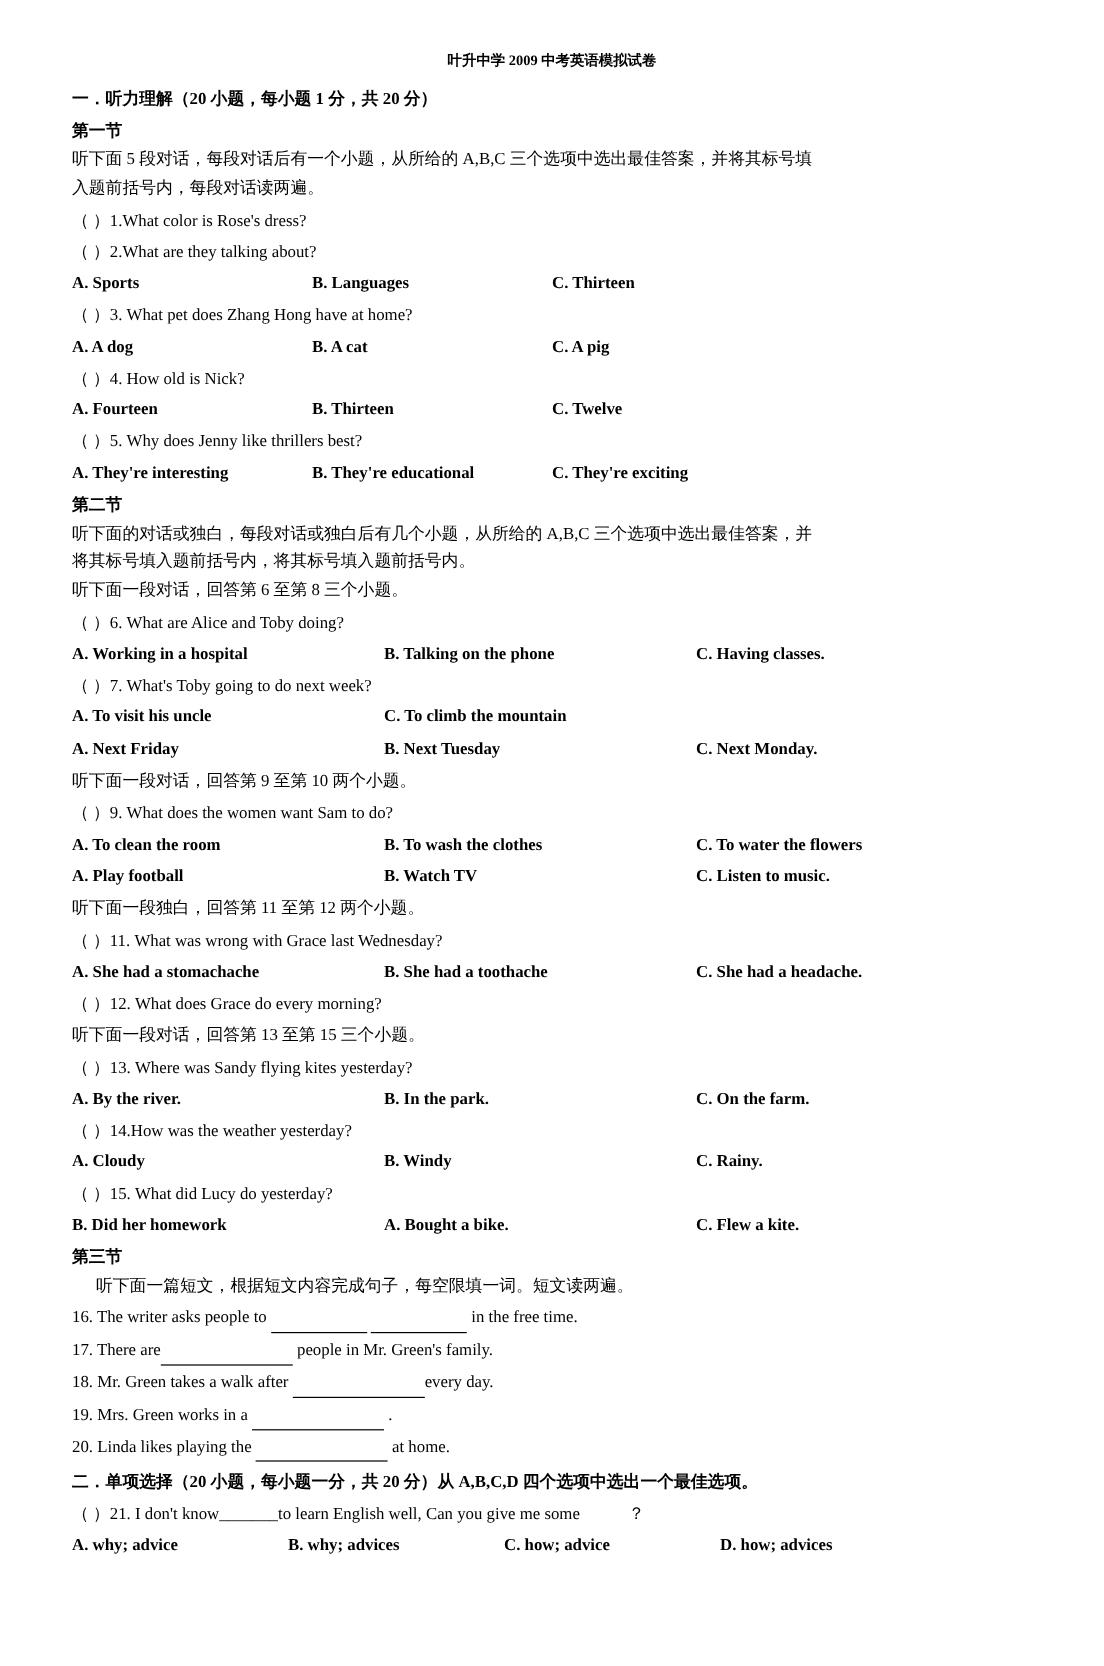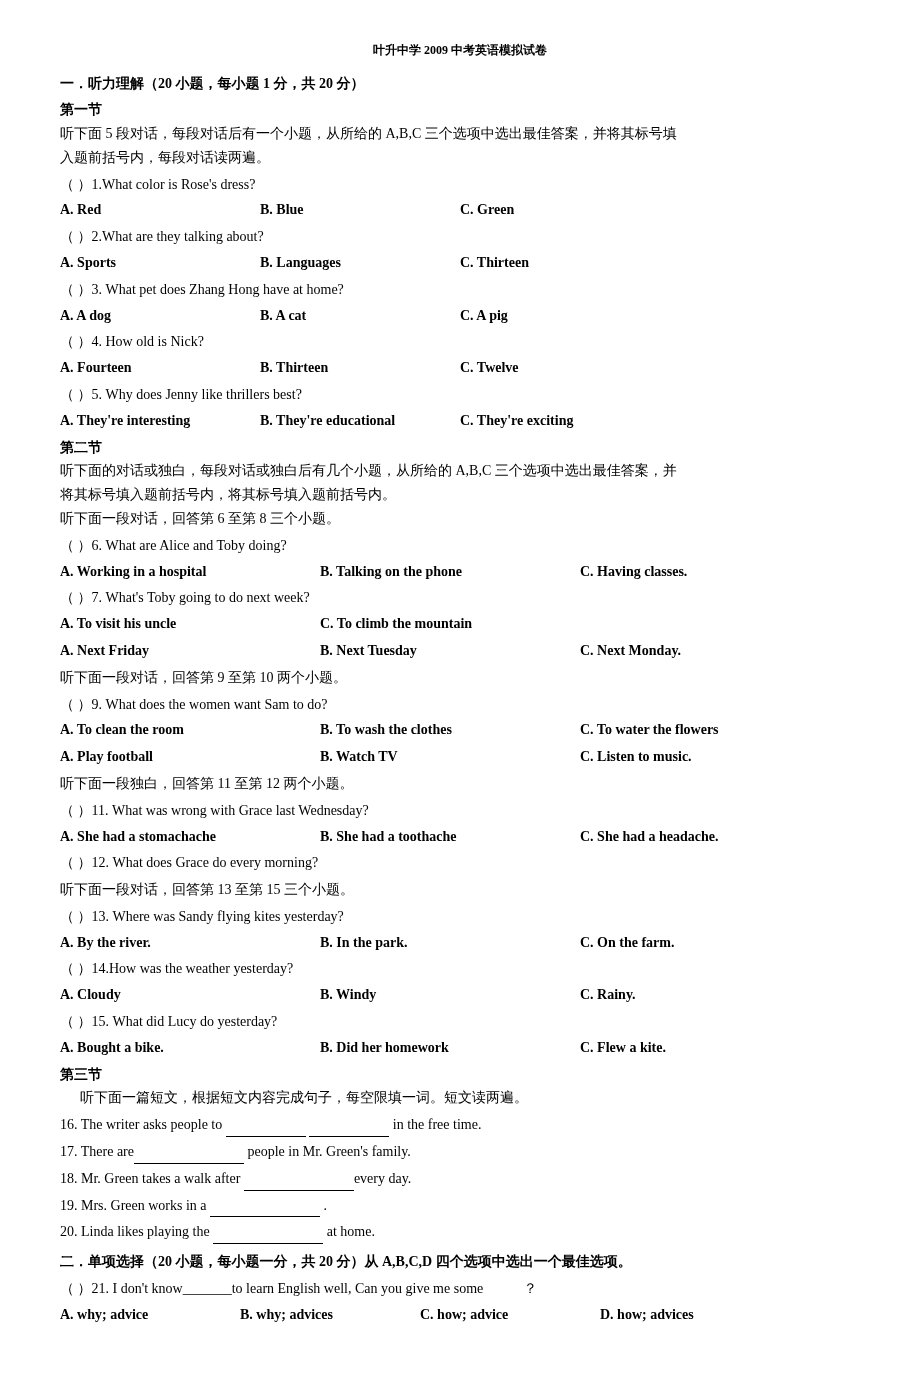--- a/index.html
+++ b/index.html
@@ -64,25 +64,20 @@
 <div class="title">叶升中学 2009 中考英语模拟试卷</div>
 
 <div class="section-header">一．听力理解（20 小题，每小题 1 分，共 20 分）</div>
 
 <div class="bold">第一节</div>
 <div>听下面 5 段对话，每段对话后有一个小题，从所给的 A,B,C 三个选项中选出最佳答案，并将其标号填</div>
 <div>入题前括号内，每段对话读两遍。</div>
 
 <div class="question-block">
   <div class="question-line">（  ）1.What color is Rose's dress?</div>
-  <div class="options-line">
-    <span class="option bold">A. Red</span>
-    <span class="option bold">B. Blue</span>
-    <span class="option bold">C. Green</span>
-  </div>
 </div>
 
 <div class="question-block">
   <div class="question-line">（  ）2.What are they talking about?</div>
   <div class="options-line">
     <span class="option bold">A. Sports</span>
     <span class="option bold">B. Languages</span>
     <span class="option bold">C. Thirteen</span>
   </div>
 </div>
@@ -195,22 +190,22 @@
   <div class="options-line">
     <span class="option-wide bold">A. Cloudy</span>
     <span class="option-wide bold">B. Windy</span>
     <span class="option bold">C. Rainy.</span>
   </div>
 </div>
 
 <div class="question-block">
   <div class="question-line">（  ）15. What did Lucy do yesterday?</div>
   <div class="options-line">
+    <span class="option-wide bold">B. Did her homework</span>
     <span class="option-wide bold">A. Bought a bike.</span>
-    <span class="option-wide bold">B. Did her homework</span>
     <span class="option bold">C. Flew a kite.</span>
   </div>
 </div>
 
 <div class="bold">第三节</div>
 <div class="indent">听下面一篇短文，根据短文内容完成句子，每空限填一词。短文读两遍。</div>
 
 <div class="question-block">
   <p>16. The writer asks people to <span class="blank"></span> <span class="blank"></span> in the free time.</p>
 </div>

